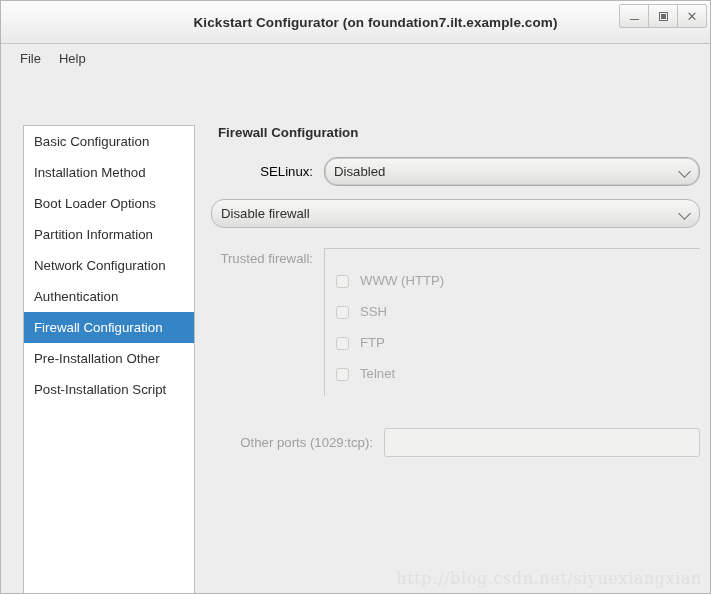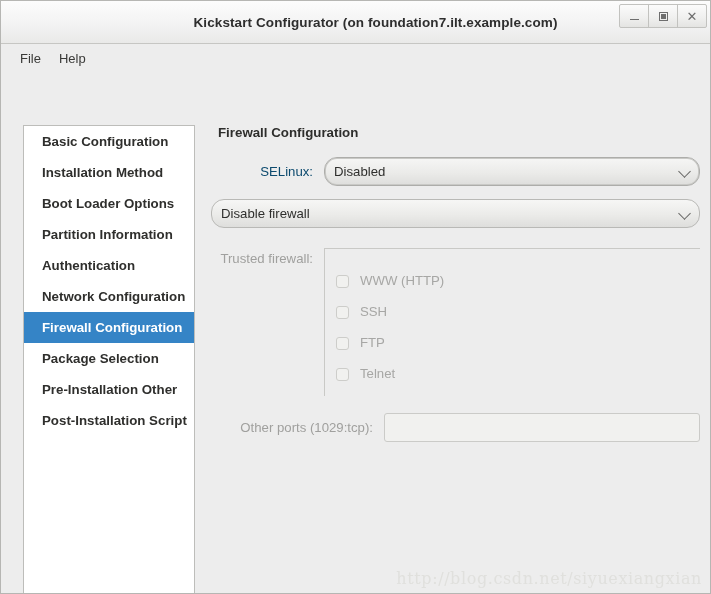--- a/index.html
+++ b/index.html
@@ -120,26 +120,25 @@
     width: 172px;
     height: 490px;
     box-sizing: border-box;
     background: #ffffff;
     border: 1px solid #bdbdba;
     overflow: hidden;
   }
   .side-item {
     height: 31px;
     line-height: 31px;
-    padding-left: 18px;
+    padding-left: 10px;
     font-size: 13.3px;
     color: #2f2f2d;
     white-space: nowrap;
     cursor: default;
-    font-weight: bold;
   }
   .side-item.selected {
     background: #3584c6;
     color: #ffffff;
   }
 
   
   #panel {
     position: absolute;
     left: 210px;
@@ -157,21 +156,21 @@
   .form-row {
     display: flex;
     align-items: center;
     margin-bottom: 13px;
   }
   .form-label {
     width: 113px;
     text-align: right;
     padding-right: 11px;
     font-size: 13.2px;
-    color: #0c4a6e;
+    color: #000000;
     box-sizing: border-box;
     white-space: nowrap;
   }
 
   .combo {
     position: relative;
     flex: 1;
     height: 29px;
     box-sizing: border-box;
     background: linear-gradient(to bottom, #f6f6f5 0%, #ebebe9 55%, #dededc 100%);
@@ -243,21 +242,21 @@
   .check-label {
     font-size: 13.2px;
     color: #a7a7a5;
     white-space: nowrap;
   }
 
   
   .ports-row {
     display: flex;
     align-items: center;
-    margin-top: 17px;
+    margin-top: 32px;
   }
   .ports-label {
     width: 173px;
     text-align: right;
     padding-right: 11px;
     font-size: 13.2px;
     color: #a0a09e;
     box-sizing: border-box;
     white-space: nowrap;
   }
@@ -308,24 +307,23 @@
     <div class="menu-item">Help</div>
   </div>
 
   <div id="content">
 
     <div id="sidebar">
       <div class="side-item">Basic Configuration</div>
       <div class="side-item">Installation Method</div>
       <div class="side-item">Boot Loader Options</div>
       <div class="side-item">Partition Information</div>
+      <div class="side-item">Network Configuration</div>
       <div class="side-item">Authentication</div>
-      <div class="side-item">Network Configuration</div>
       <div class="side-item selected">Firewall Configuration</div>
-      <div class="side-item">Package Selection</div>
       <div class="side-item">Pre-Installation Other</div>
       <div class="side-item">Post-Installation Script</div>
     </div>
 
     <div id="panel">
 
       <div id="panel-title">Firewall Configuration</div>
 
       <div class="form-row">
         <div class="form-label">SELinux:</div>

